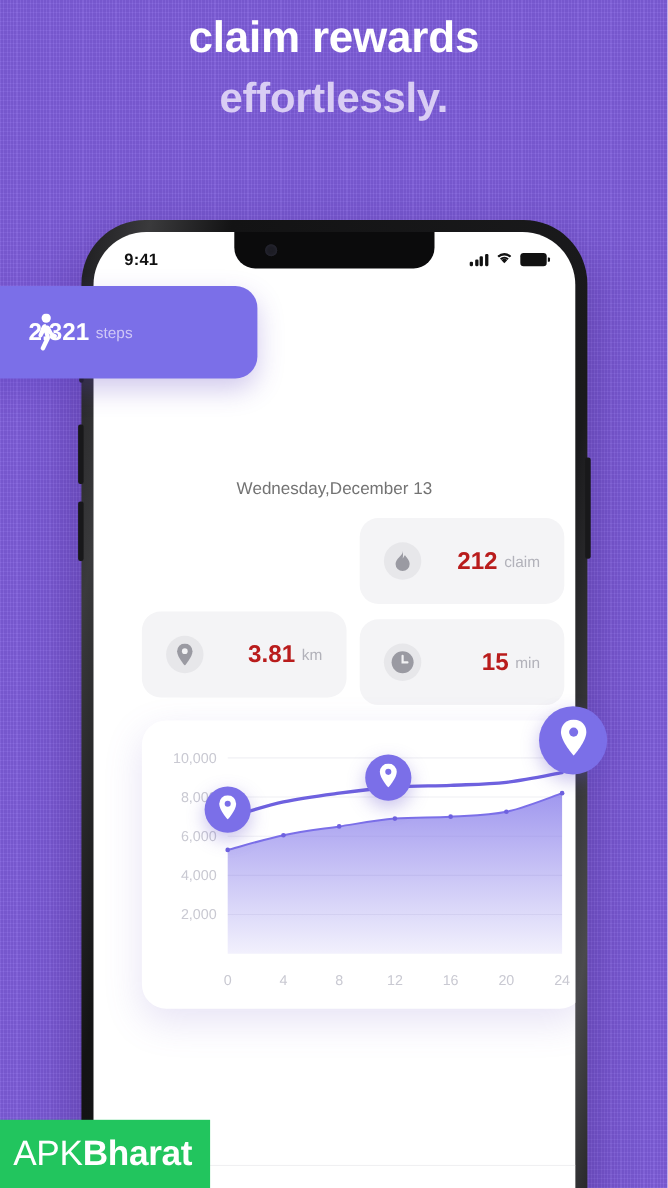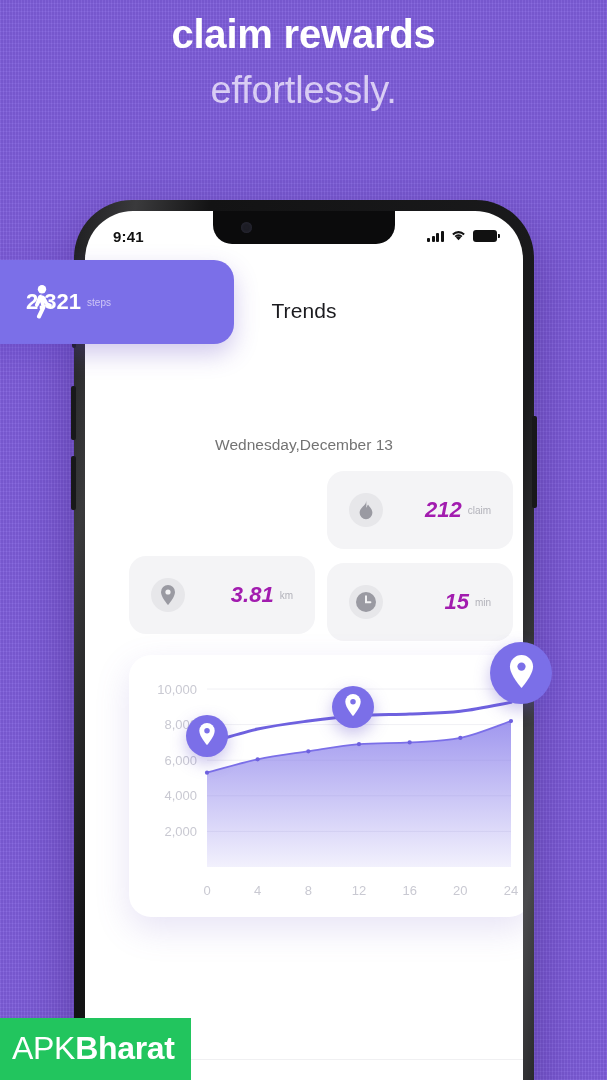--- a/index.html
+++ b/index.html
@@ -27,21 +27,21 @@
     position: absolute; left: 0; right: 0; top: 6px;
     text-align: center; z-index: 5;
   }
   .headline .l1 {
     display: block; color: #FFFFFF;
     font-size: 40px; font-weight: bold; letter-spacing: -.2px;
     line-height: 56px;
   }
   .headline .l2 {
     display: block; color: #D9CDF4;
-    font-size: 38px; font-weight: normal; letter-spacing: -.2px;
+    font-size: 38px; font-weight: bold; letter-spacing: -.2px;
     line-height: 56px;
   }
 
   
   #phone {
     position: absolute; left: 74px; top: 200px;
     width: 460px; height: 940px;
     border-radius: 58px;
     background: linear-gradient(100deg,#1d1d1f 0%,#3a3a3c 10%,#131314 22%,#1a1a1c 78%,#4a4a4d 92%,#202022 100%);
     padding: 11px;
@@ -126,36 +126,36 @@
 
   
   .stat {
     position: absolute; display: flex; align-items: center;
     border-radius: 17px;
   }
   .stat .ic {
     display: flex; align-items: center; justify-content: center;
   }
   .stat .val { font-size: 22px; font-weight: bold; }
-  .stat .unit { font-size: 10px; margin-left: 6px; }
+  .stat .unit { font-size: 14px; margin-left: 6px; }
 
   #card-steps {
     left: -80px; top: 260px; width: 314px; height: 84px;
     background: #7B6FE8;
     border-radius: 20px;
     box-shadow: 0 10px 24px rgba(90,60,190,.28);
     z-index: 22;
     padding-left: 106px;
   }
   #card-steps .val { color: #fff; }
   #card-steps .unit { color: #cfc7f6; }
   #card-steps .ic { position: absolute; left: 108px; top: 50%; transform: translateY(-50%); }
 
   .stat.gray { background: #F4F4F6; }
-  .stat.gray .val  { color: #a21caf; font-style: italic; }
+  .stat.gray .val  { color: #b91c1c; }
   .stat.gray .unit { color: #b2b2ba; }
   .stat.gray .ic {
     position: absolute; left: 22px; top: 50%; transform: translateY(-50%);
     width: 34px; height: 34px; border-radius: 50%;
     background: #e7e7ea;
   }
   .stat.gray .body {
     width: 100%; display: flex; align-items: center; justify-content: flex-end;
     padding-right: 22px;
   }
@@ -244,21 +244,20 @@
             <svg width="17" height="12" viewBox="0 0 17 12">
               <path d="M8.5 11.3 5.9 8.5a3.8 3.8 0 0 1 5.2 0z" fill="#111"></path>
               <path d="M8.5 4.2c1.9 0 3.6.7 4.9 2l1.4-1.5A9.2 9.2 0 0 0 8.5 2.1 9.2 9.2 0 0 0 2.2 4.7L3.6 6.2a7 7 0 0 1 4.9-2z" fill="#111"></path>
               <path d="M8.5 7.2c1 0 2 .4 2.7 1.1l1.3-1.4a6 6 0 0 0-8 0l1.3 1.4c.7-.7 1.7-1.1 2.7-1.1z" fill="#111"></path>
             </svg>
           </span>
           <span class="batt"></span>
         </div>
       </div>
 
-      <div id="apptitle">Trends</div>
 
 
       <div id="datetext">Wednesday,December 13</div>
 
       <div class="stat gray" id="card-kcal">
         <div class="ic">
           <svg width="18" height="20" viewBox="0 0 18 20" style="margin:auto;display:block">
             <path d="M9 0c.6 3.4-1.4 4.8-3.1 6.6C4 8.6 2.6 10.4 2.6 12.8A6.4 6.4 0 0 0 9 19.2a6.4 6.4 0 0 0 6.4-6.4c0-3.4-2.3-5.3-3.9-7.6-.9-1.3-1.2 1.6-2.4 2.6.5-2.8.3-5.5-.1-7.8z" fill="#9a9aa2"></path>
           </svg>
         </div>

